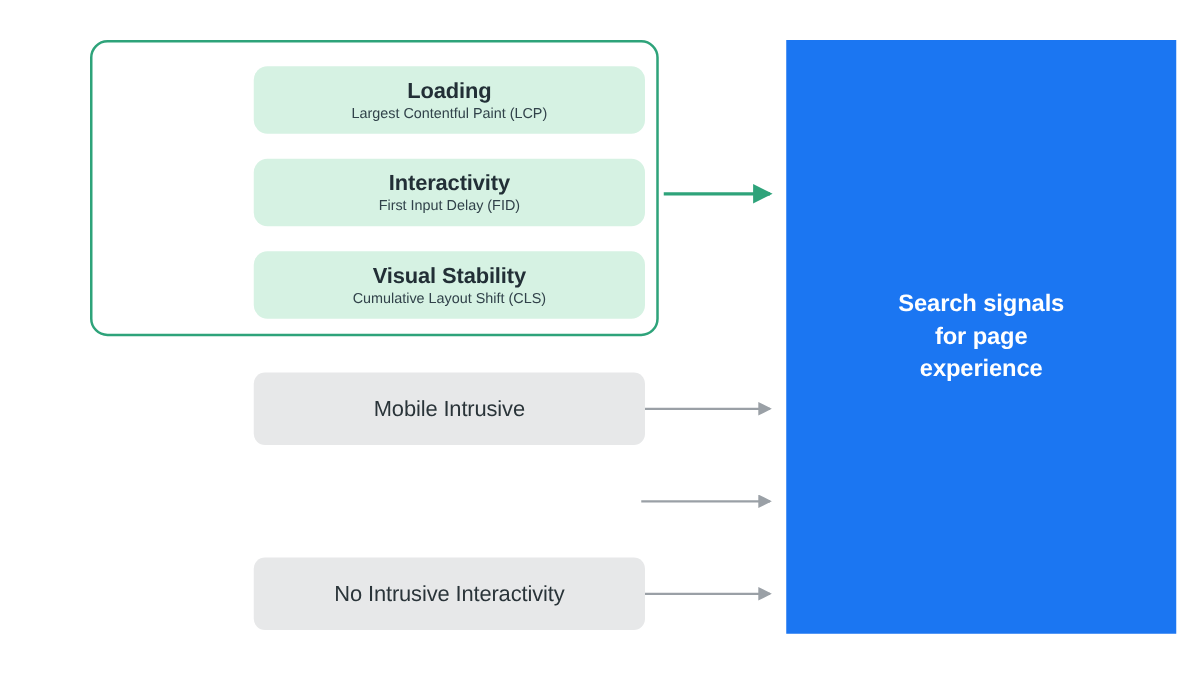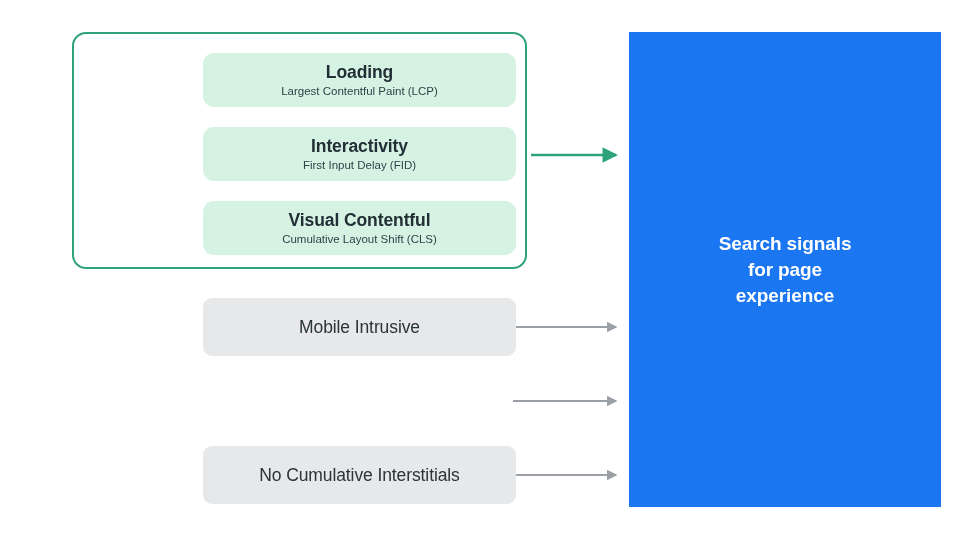--- a/index.html
+++ b/index.html
@@ -165,31 +165,31 @@
     <div class="vital-title">Loading</div>
     <div class="vital-sub">Largest Contentful Paint (LCP)</div>
   </div>
 
   <div class="vital-card v2">
     <div class="vital-title">Interactivity</div>
     <div class="vital-sub">First Input Delay (FID)</div>
   </div>
 
   <div class="vital-card v3">
-    <div class="vital-title">Visual Contentful</div>
+    <div class="vital-title">Visual Stability</div>
     <div class="vital-sub">Cumulative Layout Shift (CLS)</div>
   </div>
 
   <div class="signal-card s1">
     <div class="signal-title">Mobile Intrusive</div>
   </div>
 
 
   <div class="signal-card s3">
-    <div class="signal-title">No Cumulative Interstitials</div>
+    <div class="signal-title">No Intrusive Interactivity</div>
   </div>
 
   <div class="outcome-box">
     <div class="outcome-text">Search signals
 for page
 experience</div>
   </div>
 
 </div>
 

